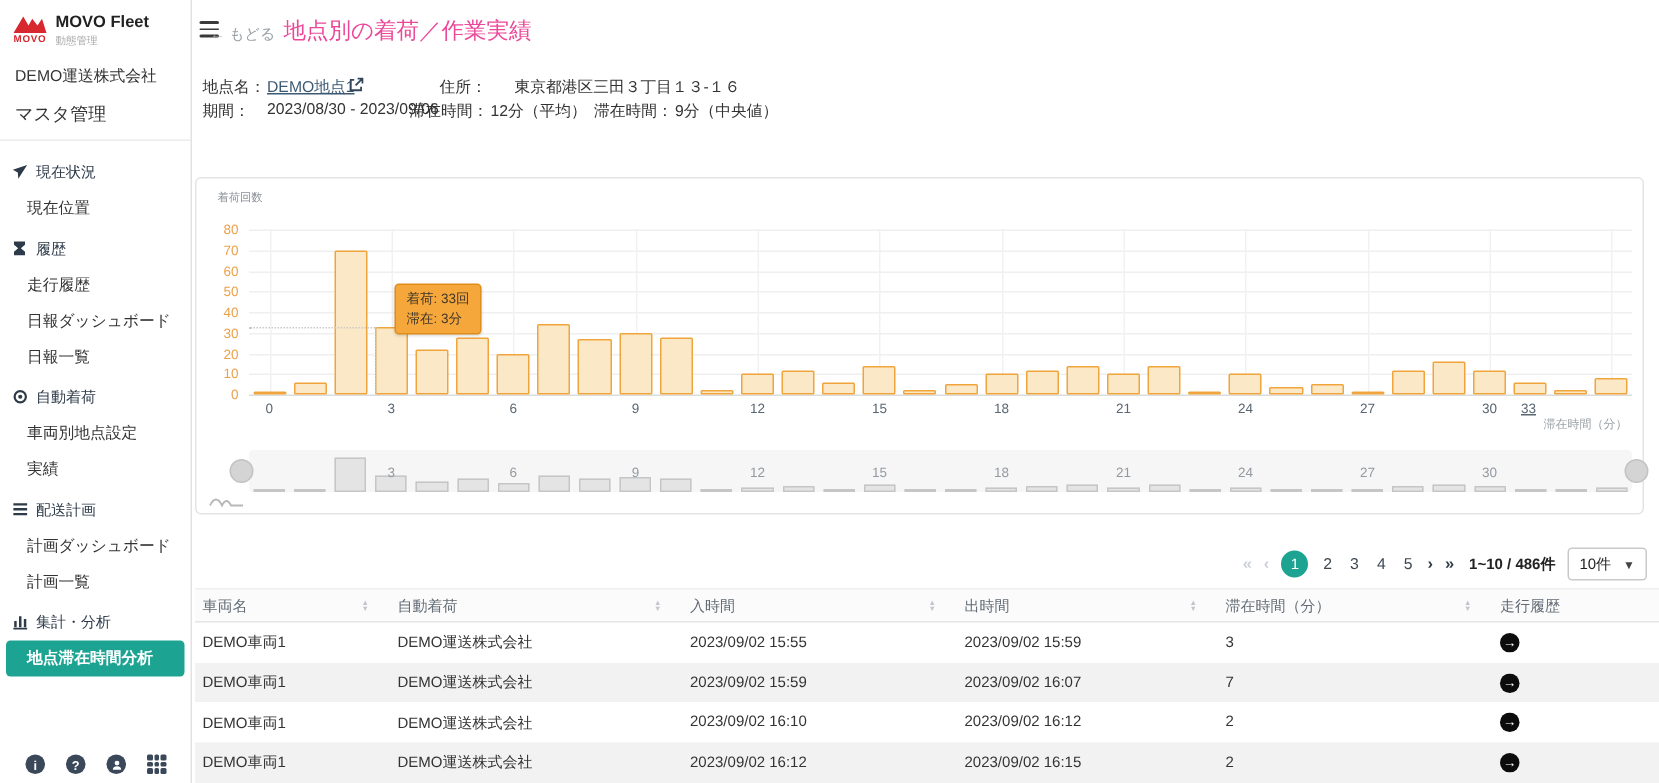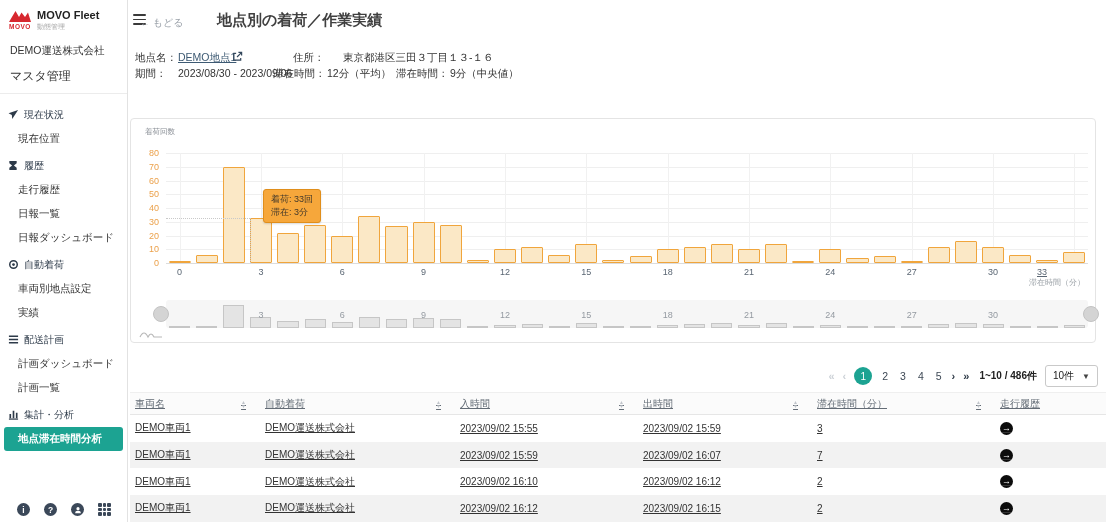--- a/index.html
+++ b/index.html
@@ -24,21 +24,21 @@
 .nav-item.active { background:#1CA392; color:#fff; margin:0 4px; padding-left:14px; border-radius:3px; font-weight:bold; }
 .side-footer { position:absolute; bottom:6px; left:0; width:128px; display:flex; justify-content:center; gap:14px; align-items:center; }
 .foot-ic { width:13px; height:13px; border-radius:50%; background:#3b4859; color:#fff; font-size:8.5px; font-weight:bold; display:flex; align-items:center; justify-content:center; cursor:pointer; }
 .foot-grid { width:13px; height:13px; display:grid; grid-template-columns:repeat(3,1fr); gap:1px; cursor:pointer; }
 .foot-grid span { background:#3b4859; border-radius:1px; }
 
 
 .hamburger { position:absolute; left:133px; top:14px; width:13px; height:11px; display:flex; flex-direction:column; justify-content:space-between; cursor:pointer; }
 .hamburger span { height:1.6px; background:#3a3a3a; border-radius:1px; }
 .back-link { position:absolute; left:140px; top:16px; font-size:10px; color:#9aa1a9; cursor:pointer; }
-.page-title { position:absolute; left:189px; top:11px; font-size:15px; font-weight:bold; color:#404040;margin-left:28px; }
+.page-title { position:absolute; left:189px; top:11px; font-size:15px; font-weight:normal; color:#ec4899; }
 
 
 .info span { position:absolute; font-size:10.5px; color:#333; white-space:nowrap; }
 .info .lbl { color:#333; }
 .loc-link { color:#3d5a73 !important; text-decoration:underline; cursor:pointer; }
 .ext-ic { position:absolute; left:232px; top:51px; cursor:pointer; }
 
 
 .card { position:absolute; left:130px; top:118px; width:966px; height:225px; border:1px solid #e4e4e4; border-radius:4px; background:#fff; }
 .ylab { position:absolute; left:14px; top:8px; font-size:7.5px; color:#8a8f96; }
@@ -66,21 +66,21 @@
 .pg-nav { color:#2e3a47; font-weight:bold; cursor:pointer; font-size:11px; }
 .pg-nav.disabled { color:#ccd1d7; }
 .pg-num { color:#3c4754; cursor:pointer; padding:0 2px; }
 .pg-cur { width:18px; height:18px; border-radius:50%; background:#1CA392; color:#fff; display:flex; align-items:center; justify-content:center; font-size:10px; cursor:pointer; }
 .pg-info { color:#222; font-weight:bold; font-size:10px; margin-left:2px; }
 .pg-size { display:flex; align-items:center; gap:8px; border:1px solid #c9c9c9; border-radius:3px; padding:3px 7px; font-size:10px; color:#222; cursor:pointer; background:#fff; }
 .pg-size .chev { font-size:8px; color:#444; }
 
 
 .tbl { position:absolute; left:130px; top:392px; width:976px; }
-.trow { display:grid; grid-template-columns:130px 195px 183px 174px 183px 111px; align-items:center;text-decoration:underline; }
+.trow { display:grid; grid-template-columns:130px 195px 183px 174px 183px 111px; align-items:center; }
 .thead { height:23px; background:#fbfbfb; border-top:1px solid #efefef; border-bottom:1px solid #e6e6e6; font-size:10px; color:#636c76; }
 .th { display:flex; align-items:center; justify-content:space-between; padding-left:5px; height:100%; cursor:pointer; }
 .sort { display:inline-flex; flex-direction:column; line-height:4px; font-size:5px; color:#c2c6cc; margin-right:14px; cursor:pointer; }
 .tr { height:26.7px; font-size:10px; color:#333; }
 .tr:nth-child(even) { background:#f2f2f2; }
 .td { padding-left:5px; overflow:hidden; white-space:nowrap; }
 .go-btn { width:13px; height:13px; border-radius:50%; background:#0c0c0c; color:#fff; font-size:9px; line-height:1; display:flex; align-items:center; justify-content:center; cursor:pointer; }
 </style>
 </head>
 <body>
@@ -115,22 +115,22 @@
         <div class="nav-item">現在位置</div>
         <div class="nav-sec-header">
           <span class="ic">
             <svg width="10" height="11" viewBox="0 0 10 12">
               <path d="M1 1 h8 v2.5 L6 6 l3 2.5 V11 H1 V8.5 L4 6 L1 3.5 Z" fill="#2d3a49"></path>
             </svg>
           </span>
           <span>履歴</span>
         </div>
         <div class="nav-item">走行履歴</div>
+        <div class="nav-item">日報ダッシュボード</div>
         <div class="nav-item">日報一覧</div>
-        <div class="nav-item">日報ダッシュボード</div>
         <div class="nav-sec-header">
           <span class="ic">
             <svg width="11" height="11" viewBox="0 0 12 12">
               <circle cx="6" cy="6" r="4.1" fill="none" stroke="#2d3a49" stroke-width="1.6"></circle>
               <circle cx="6" cy="6" r="1.5" fill="#2d3a49"></circle>
             </svg>
           </span>
           <span>自動着荷</span>
         </div>
         <div class="nav-item">車両別地点設定</div>
@@ -323,21 +323,21 @@
       <div class="xtick" style="left: 114.912px;">3</div>
       <div class="xtick" style="left: 196.265px;">6</div>
       <div class="xtick" style="left: 277.618px;">9</div>
       <div class="xtick" style="left: 358.971px;">12</div>
       <div class="xtick" style="left: 440.324px;">15</div>
       <div class="xtick" style="left: 521.676px;">18</div>
       <div class="xtick" style="left: 603.029px;">21</div>
       <div class="xtick" style="left: 684.382px;">24</div>
       <div class="xtick" style="left: 765.735px;">27</div>
       <div class="xtick" style="left: 847.088px;">30</div>
-      <div class="xtick" style="left: 896px; text-decoration: underline;">33</div>
+      <div class="xtick" style="left: 873px; text-decoration: underline;">33</div>
       <div class="mtick" style="left: 114.912px;">3</div>
       <div class="mtick" style="left: 196.265px;">6</div>
       <div class="mtick" style="left: 277.618px;">9</div>
       <div class="mtick" style="left: 358.971px;">12</div>
       <div class="mtick" style="left: 440.324px;">15</div>
       <div class="mtick" style="left: 521.676px;">18</div>
       <div class="mtick" style="left: 603.029px;">21</div>
       <div class="mtick" style="left: 684.382px;">24</div>
       <div class="mtick" style="left: 765.735px;">27</div>
       <div class="mtick" style="left: 847.088px;">30</div>

